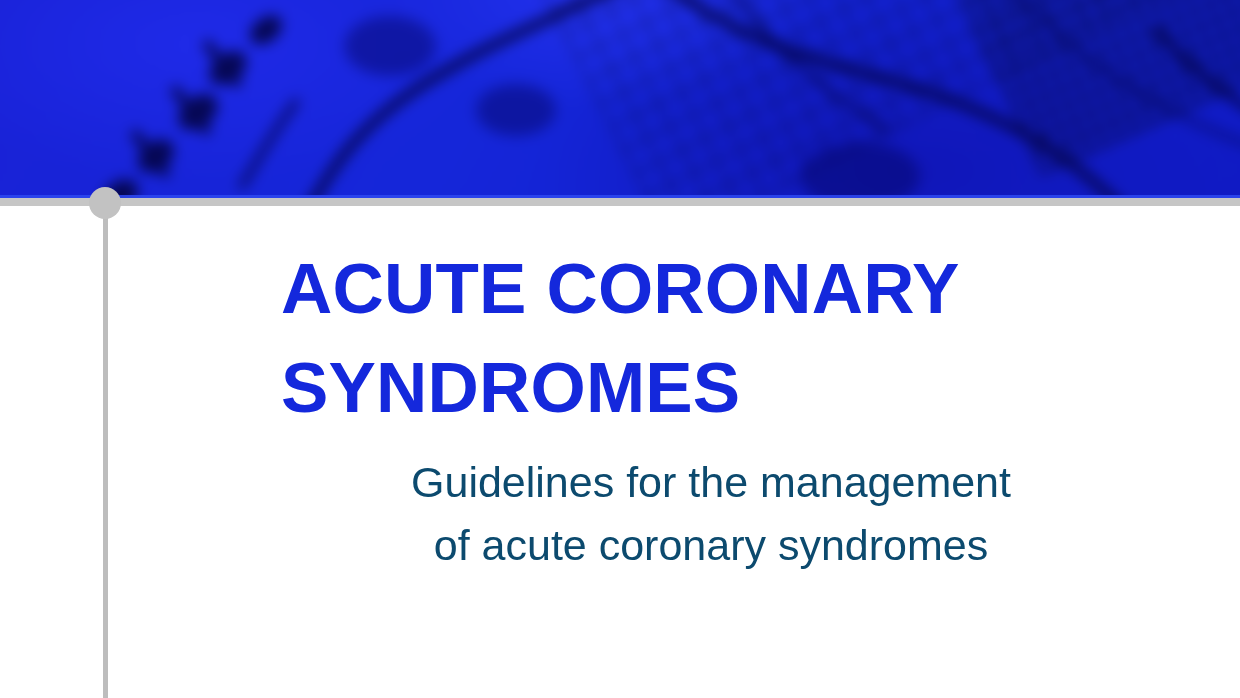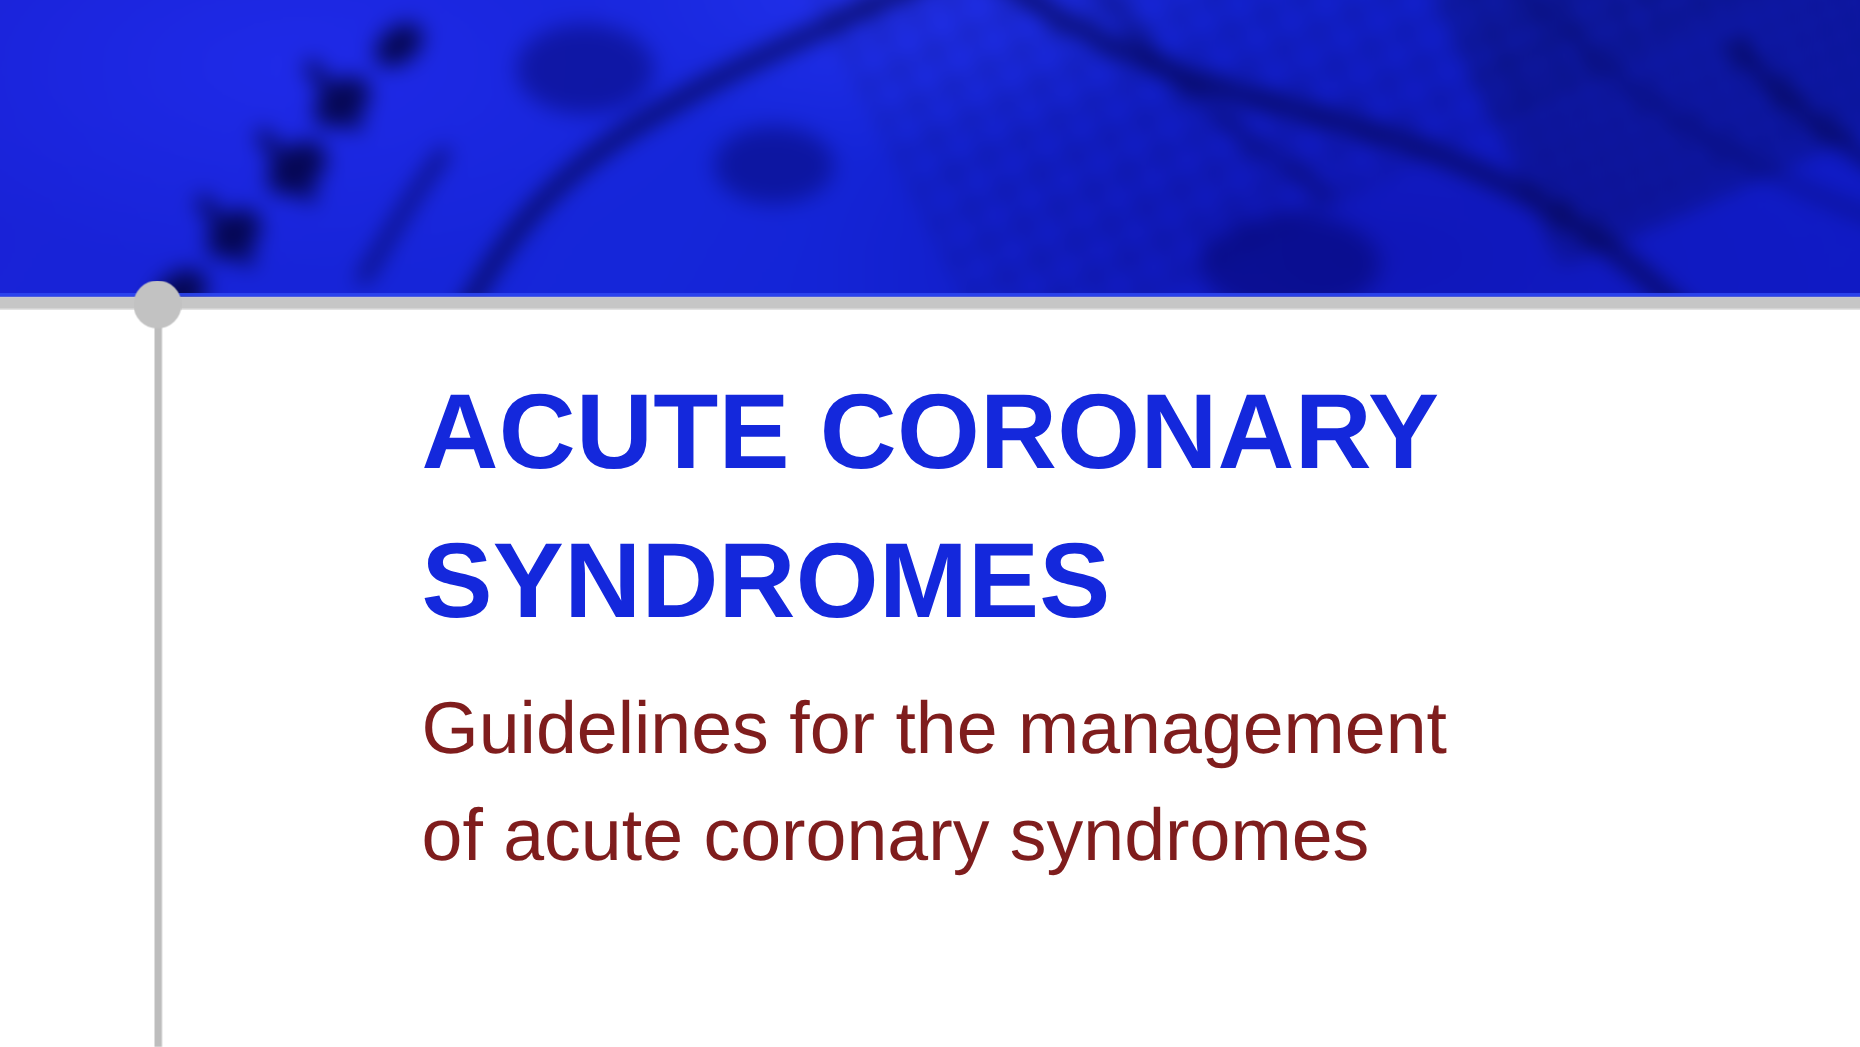--- a/index.html
+++ b/index.html
@@ -132,27 +132,28 @@
     color: #1428dc;
     font-family: "Liberation Sans", sans-serif;
     font-weight: bold;
     font-size: 71px;
     line-height: 1.39;
     letter-spacing: 0.2px;
     white-space: pre-line;
   }
   .subtitle {
     margin: 14px 0 0 0;
-    color: #7f1d1d;
+    color: #0c4a6e;
     font-family: "Liberation Sans", sans-serif;
     font-weight: normal;
-    font-size: 49px;
+    font-size: 43px;
     line-height: 1.45;
     letter-spacing: 0px;
     white-space: pre-line;
+    text-align: center;
   }
 </style>
 </head>
 <body>
 
 <div class="slide">
 
   <div class="banner">
     <div class="banner-img">
       <div class="banner-base"></div>

